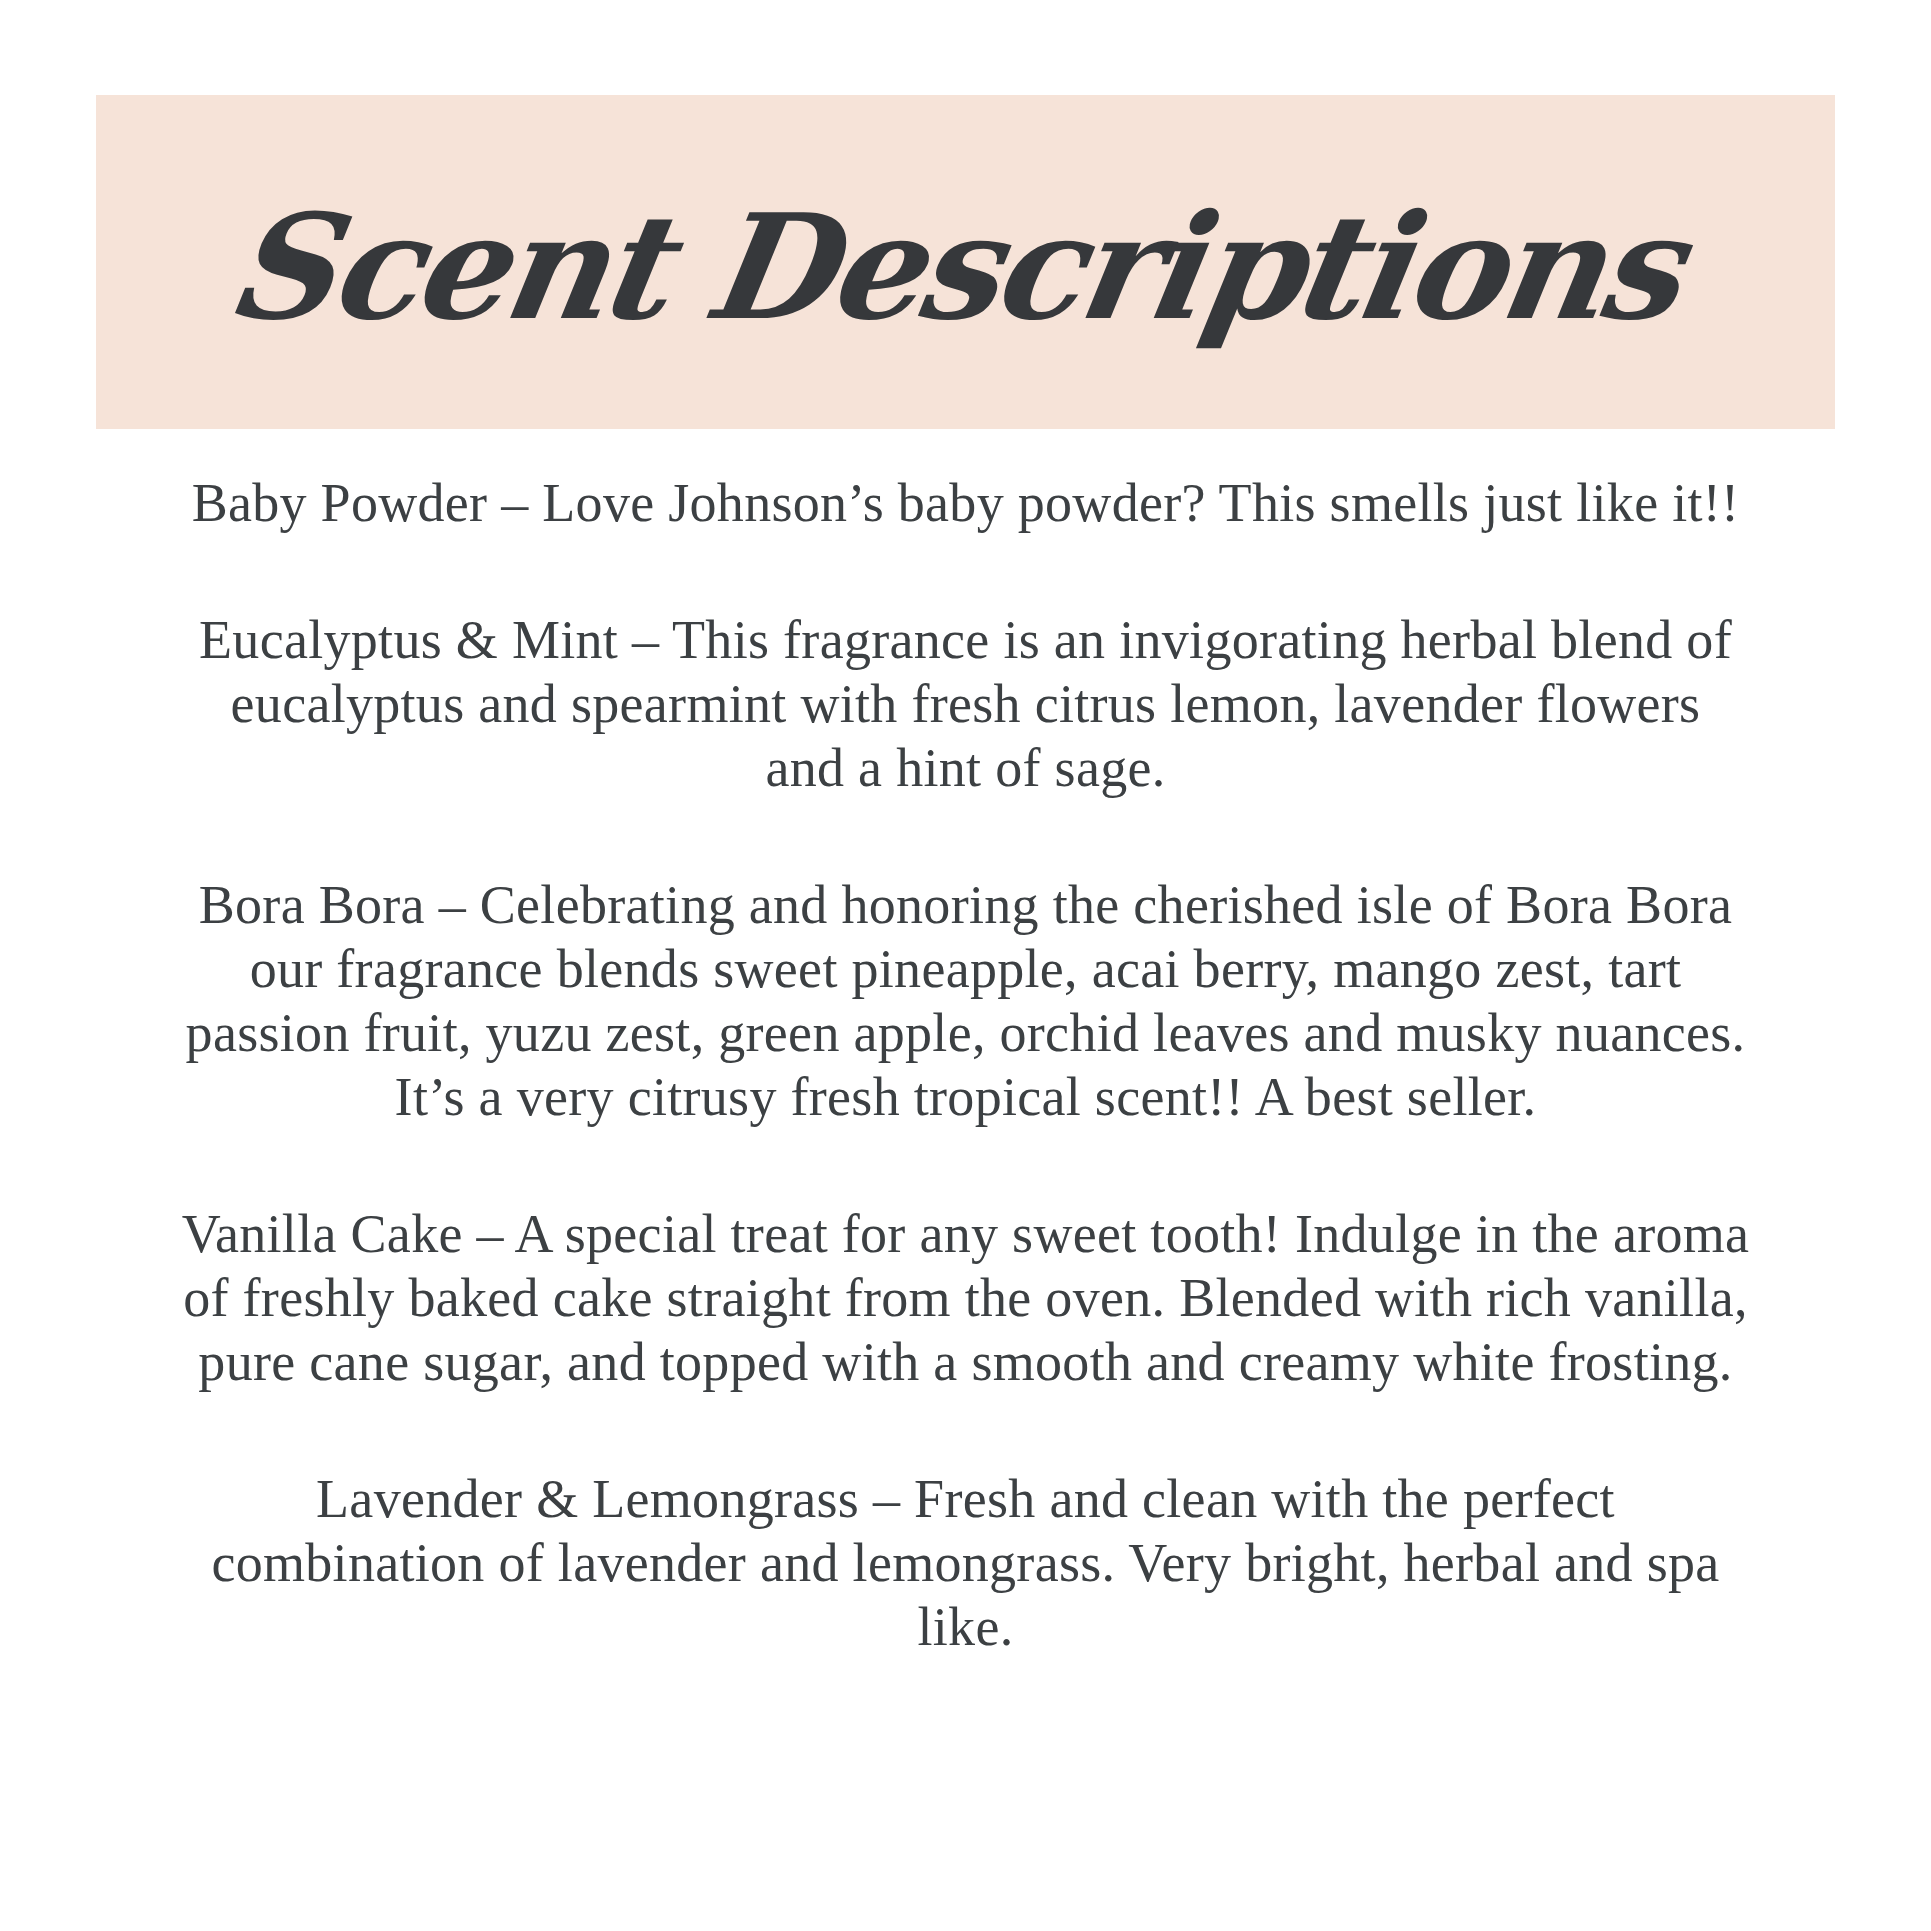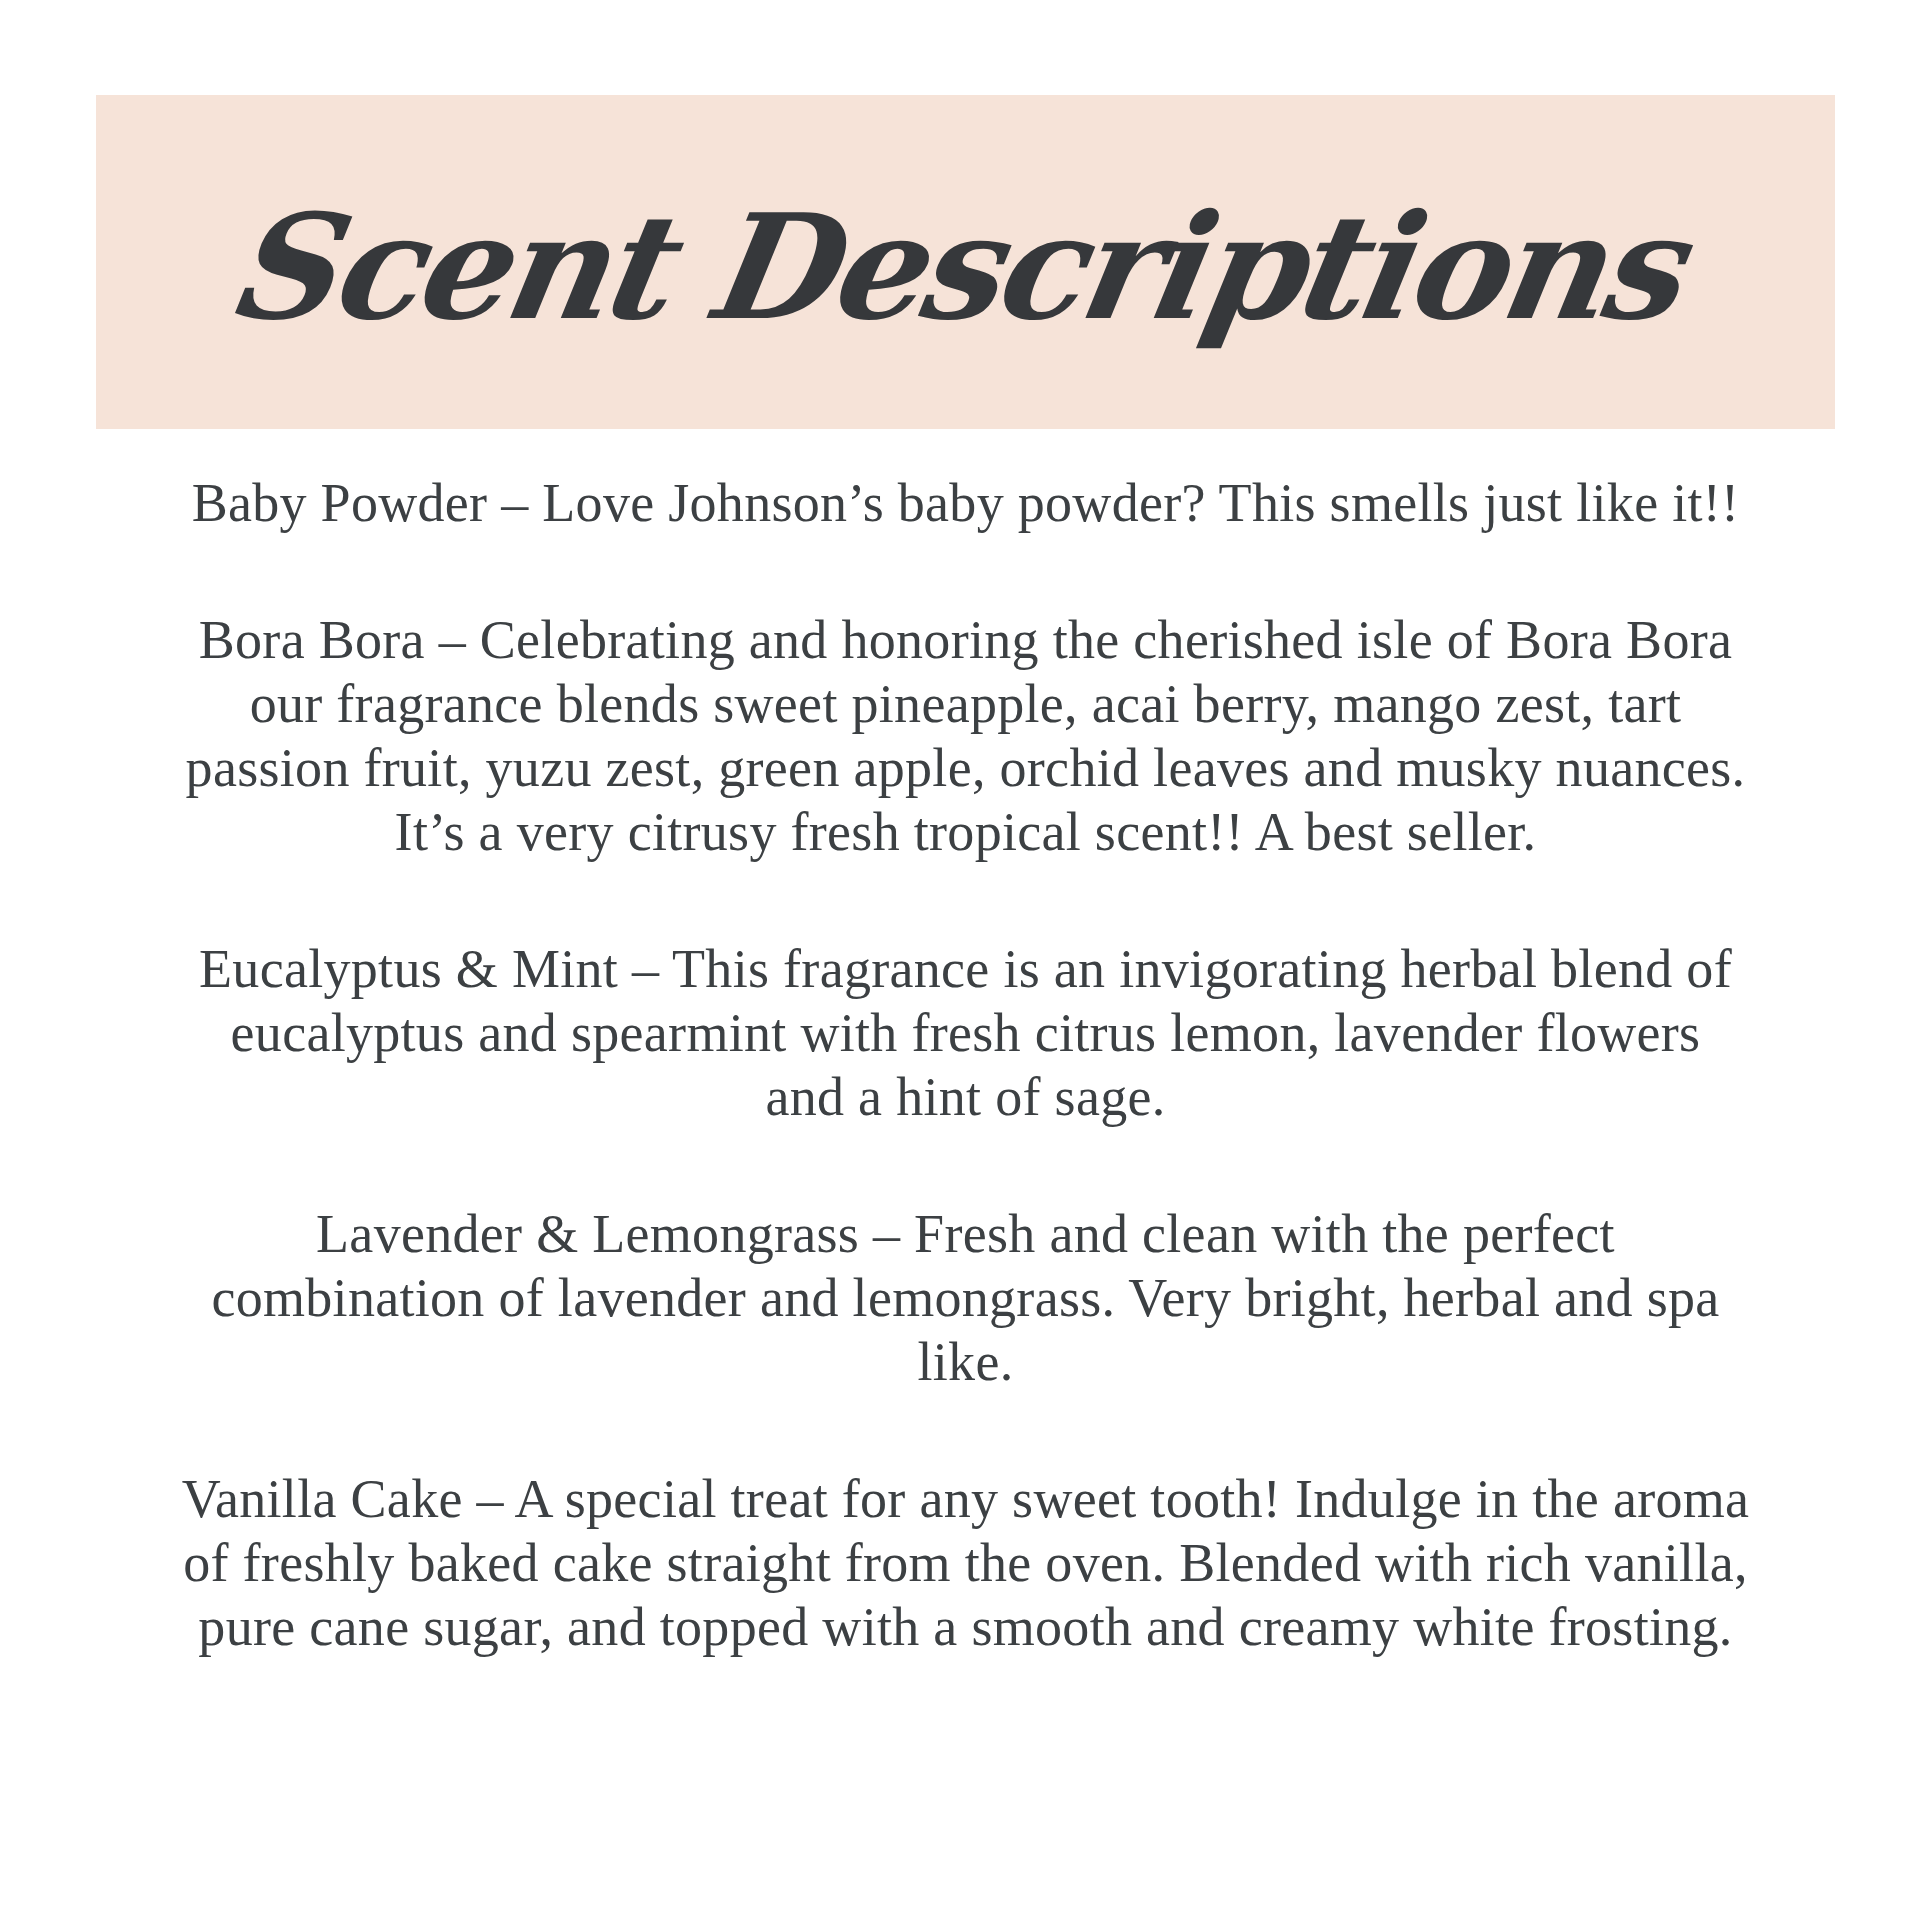--- a/index.html
+++ b/index.html
@@ -60,29 +60,29 @@
 <body>
 
 <div class="page">
 
   <header class="banner">
     <h1 class="script-title">Scent Descriptions</h1>
   </header>
 
   <main class="content">
     <p class="scent">Baby Powder – Love Johnson’s baby powder? This smells just like it!!</p>
+    <p class="scent">Eucalyptus &amp; Mint – This fragrance is an invigorating herbal blend of
+eucalyptus and spearmint with fresh citrus lemon, lavender flowers
+and a hint of sage.</p>
     <p class="scent">Bora Bora – Celebrating and honoring the cherished isle of Bora Bora
 our fragrance blends sweet pineapple, acai berry, mango zest, tart
 passion fruit, yuzu zest, green apple, orchid leaves and musky nuances.
 It’s a very citrusy fresh tropical scent!! A best seller.</p>
-    <p class="scent">Eucalyptus &amp; Mint – This fragrance is an invigorating herbal blend of
-eucalyptus and spearmint with fresh citrus lemon, lavender flowers
-and a hint of sage.</p>
+    <p class="scent">Vanilla Cake – A special treat for any sweet tooth! Indulge in the aroma
+of freshly baked cake straight from the oven. Blended with rich vanilla,
+pure cane sugar, and topped with a smooth and creamy white frosting.</p>
     <p class="scent">Lavender &amp; Lemongrass – Fresh and clean with the perfect
 combination of lavender and lemongrass. Very bright, herbal and spa
 like.</p>
-    <p class="scent">Vanilla Cake – A special treat for any sweet tooth! Indulge in the aroma
-of freshly baked cake straight from the oven. Blended with rich vanilla,
-pure cane sugar, and topped with a smooth and creamy white frosting.</p>
   </main>
 
 </div>
 
 
 </body></html>

